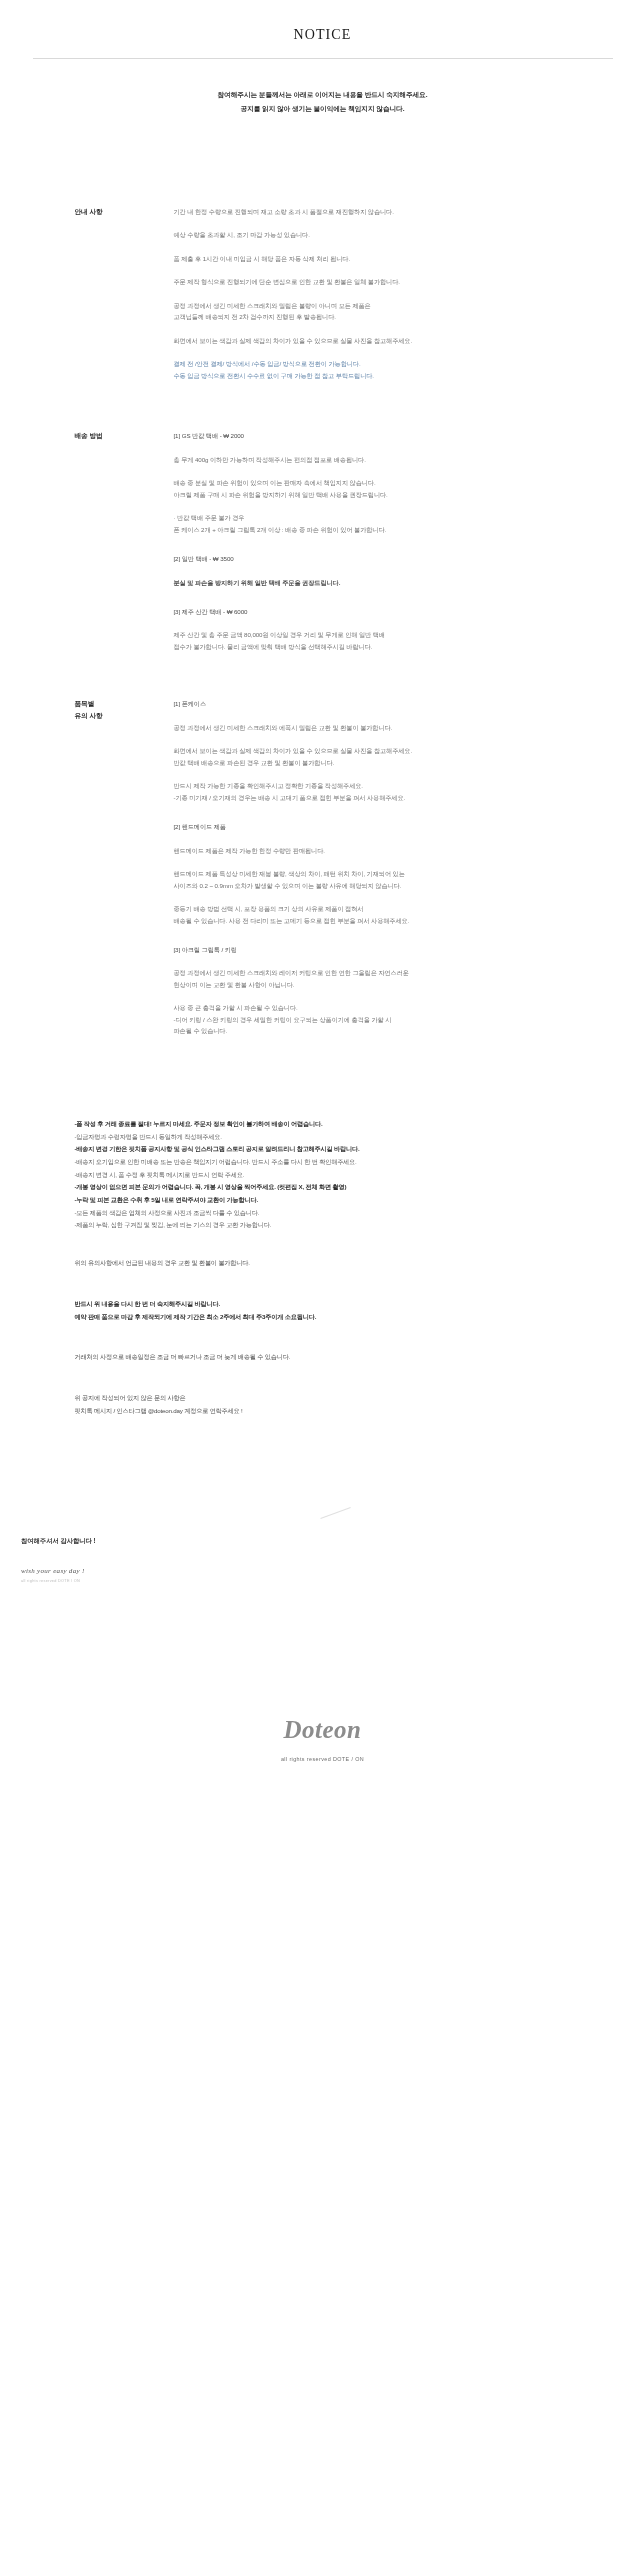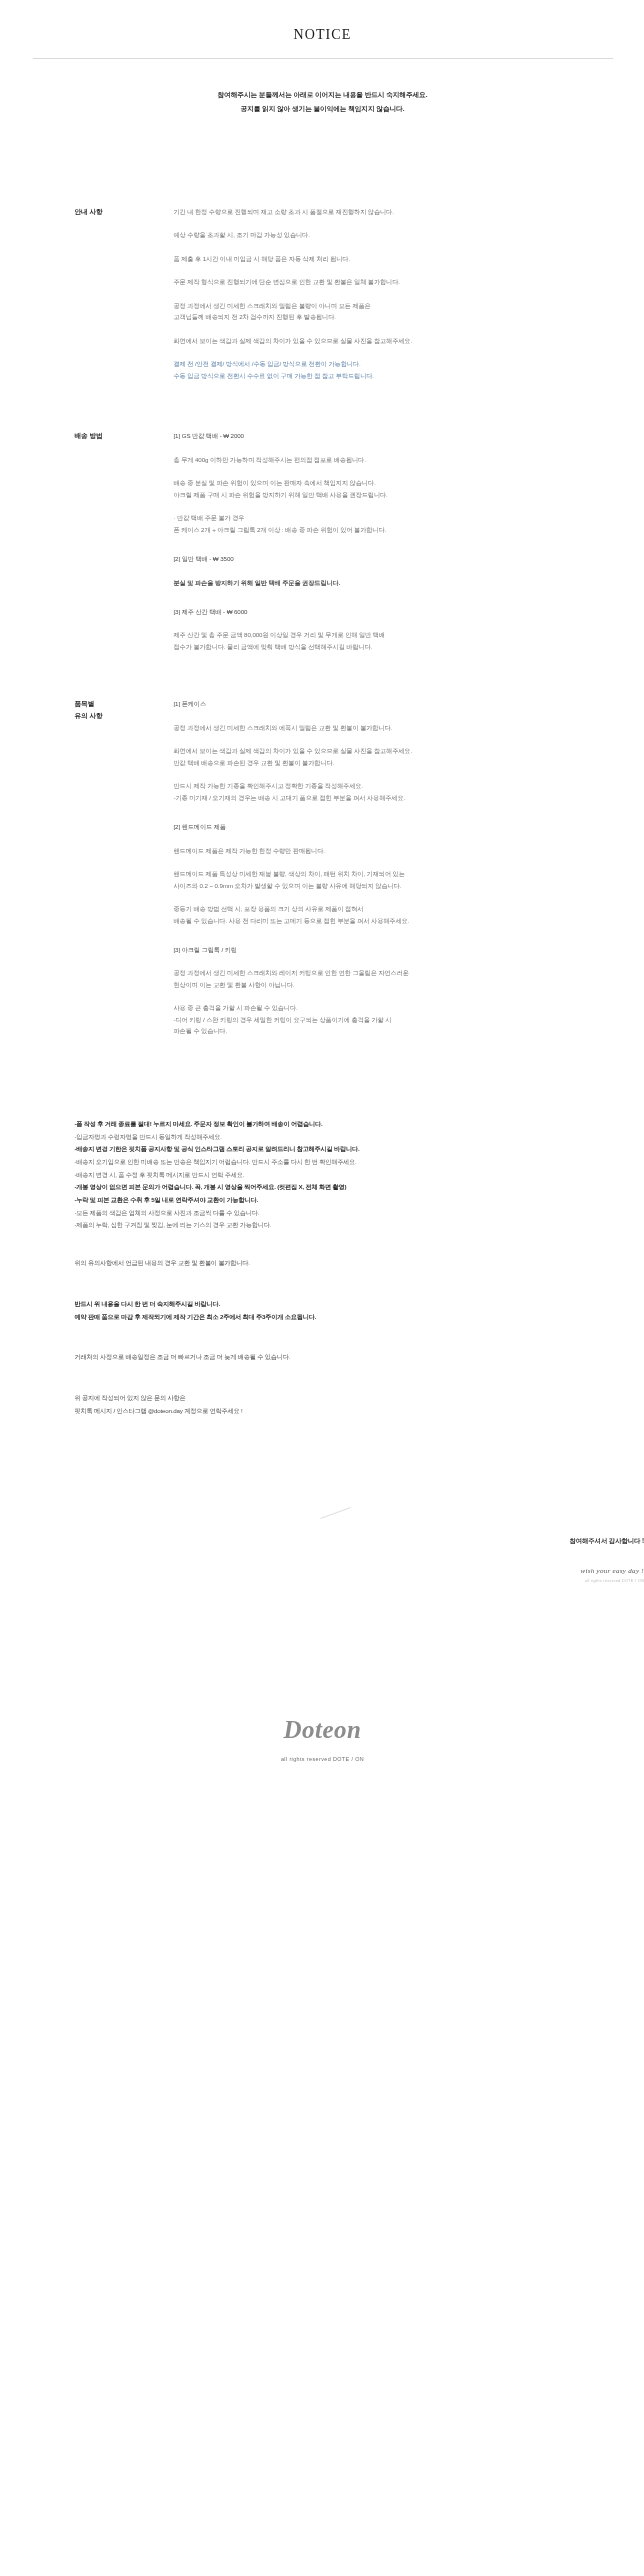--- a/index.html
+++ b/index.html
@@ -116,21 +116,21 @@
     line-height: 2.05;
     color: #4a4a4a;
     margin: 0;
     letter-spacing: -0.2px;
   }
   .closing p.b { font-weight: bold; color: #2b2b2b; }
   .closing .gap { height: 14px; }
 
   
   .thanks {
-    text-align: right;
+    text-align: left;
     margin-top: 81px;
     margin-left: 20px;
   }
   .thanks .swoosh {
     width: 32px;
     height: 16px;
     margin: 0 auto 22.6px auto;
     border-bottom: 0.5px solid #cccccc;
     transform: rotate(-20deg);
     opacity: .6;

